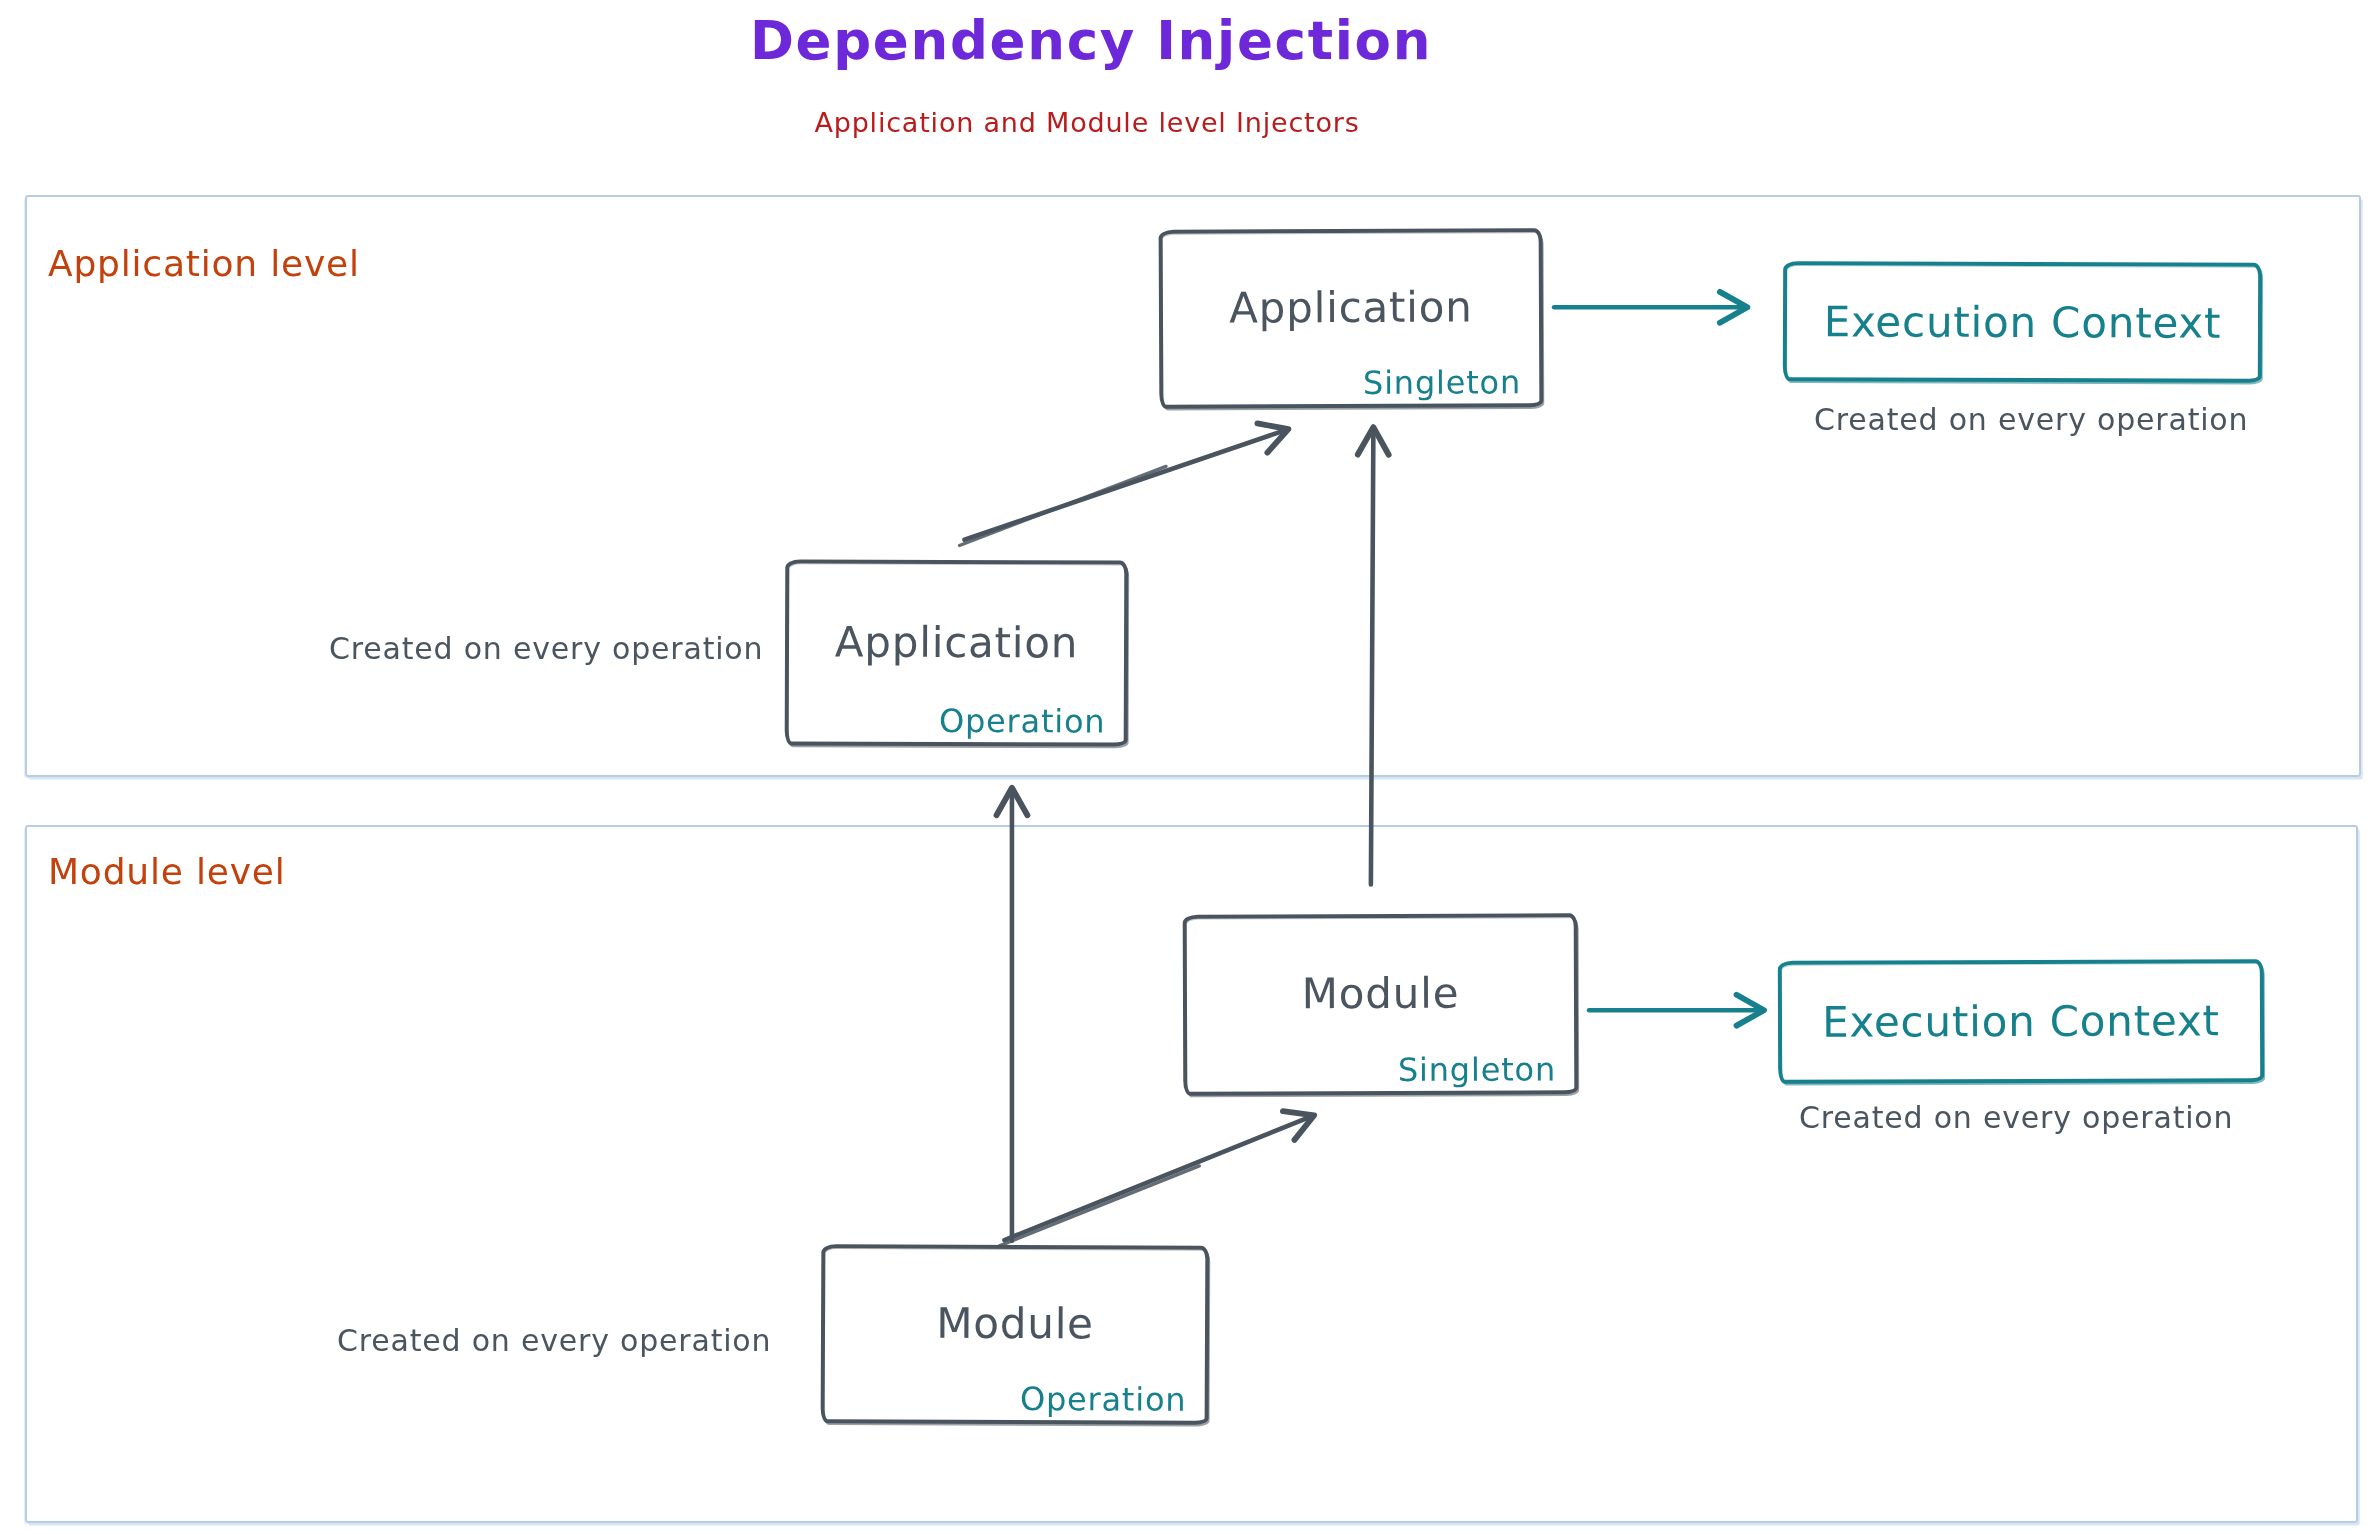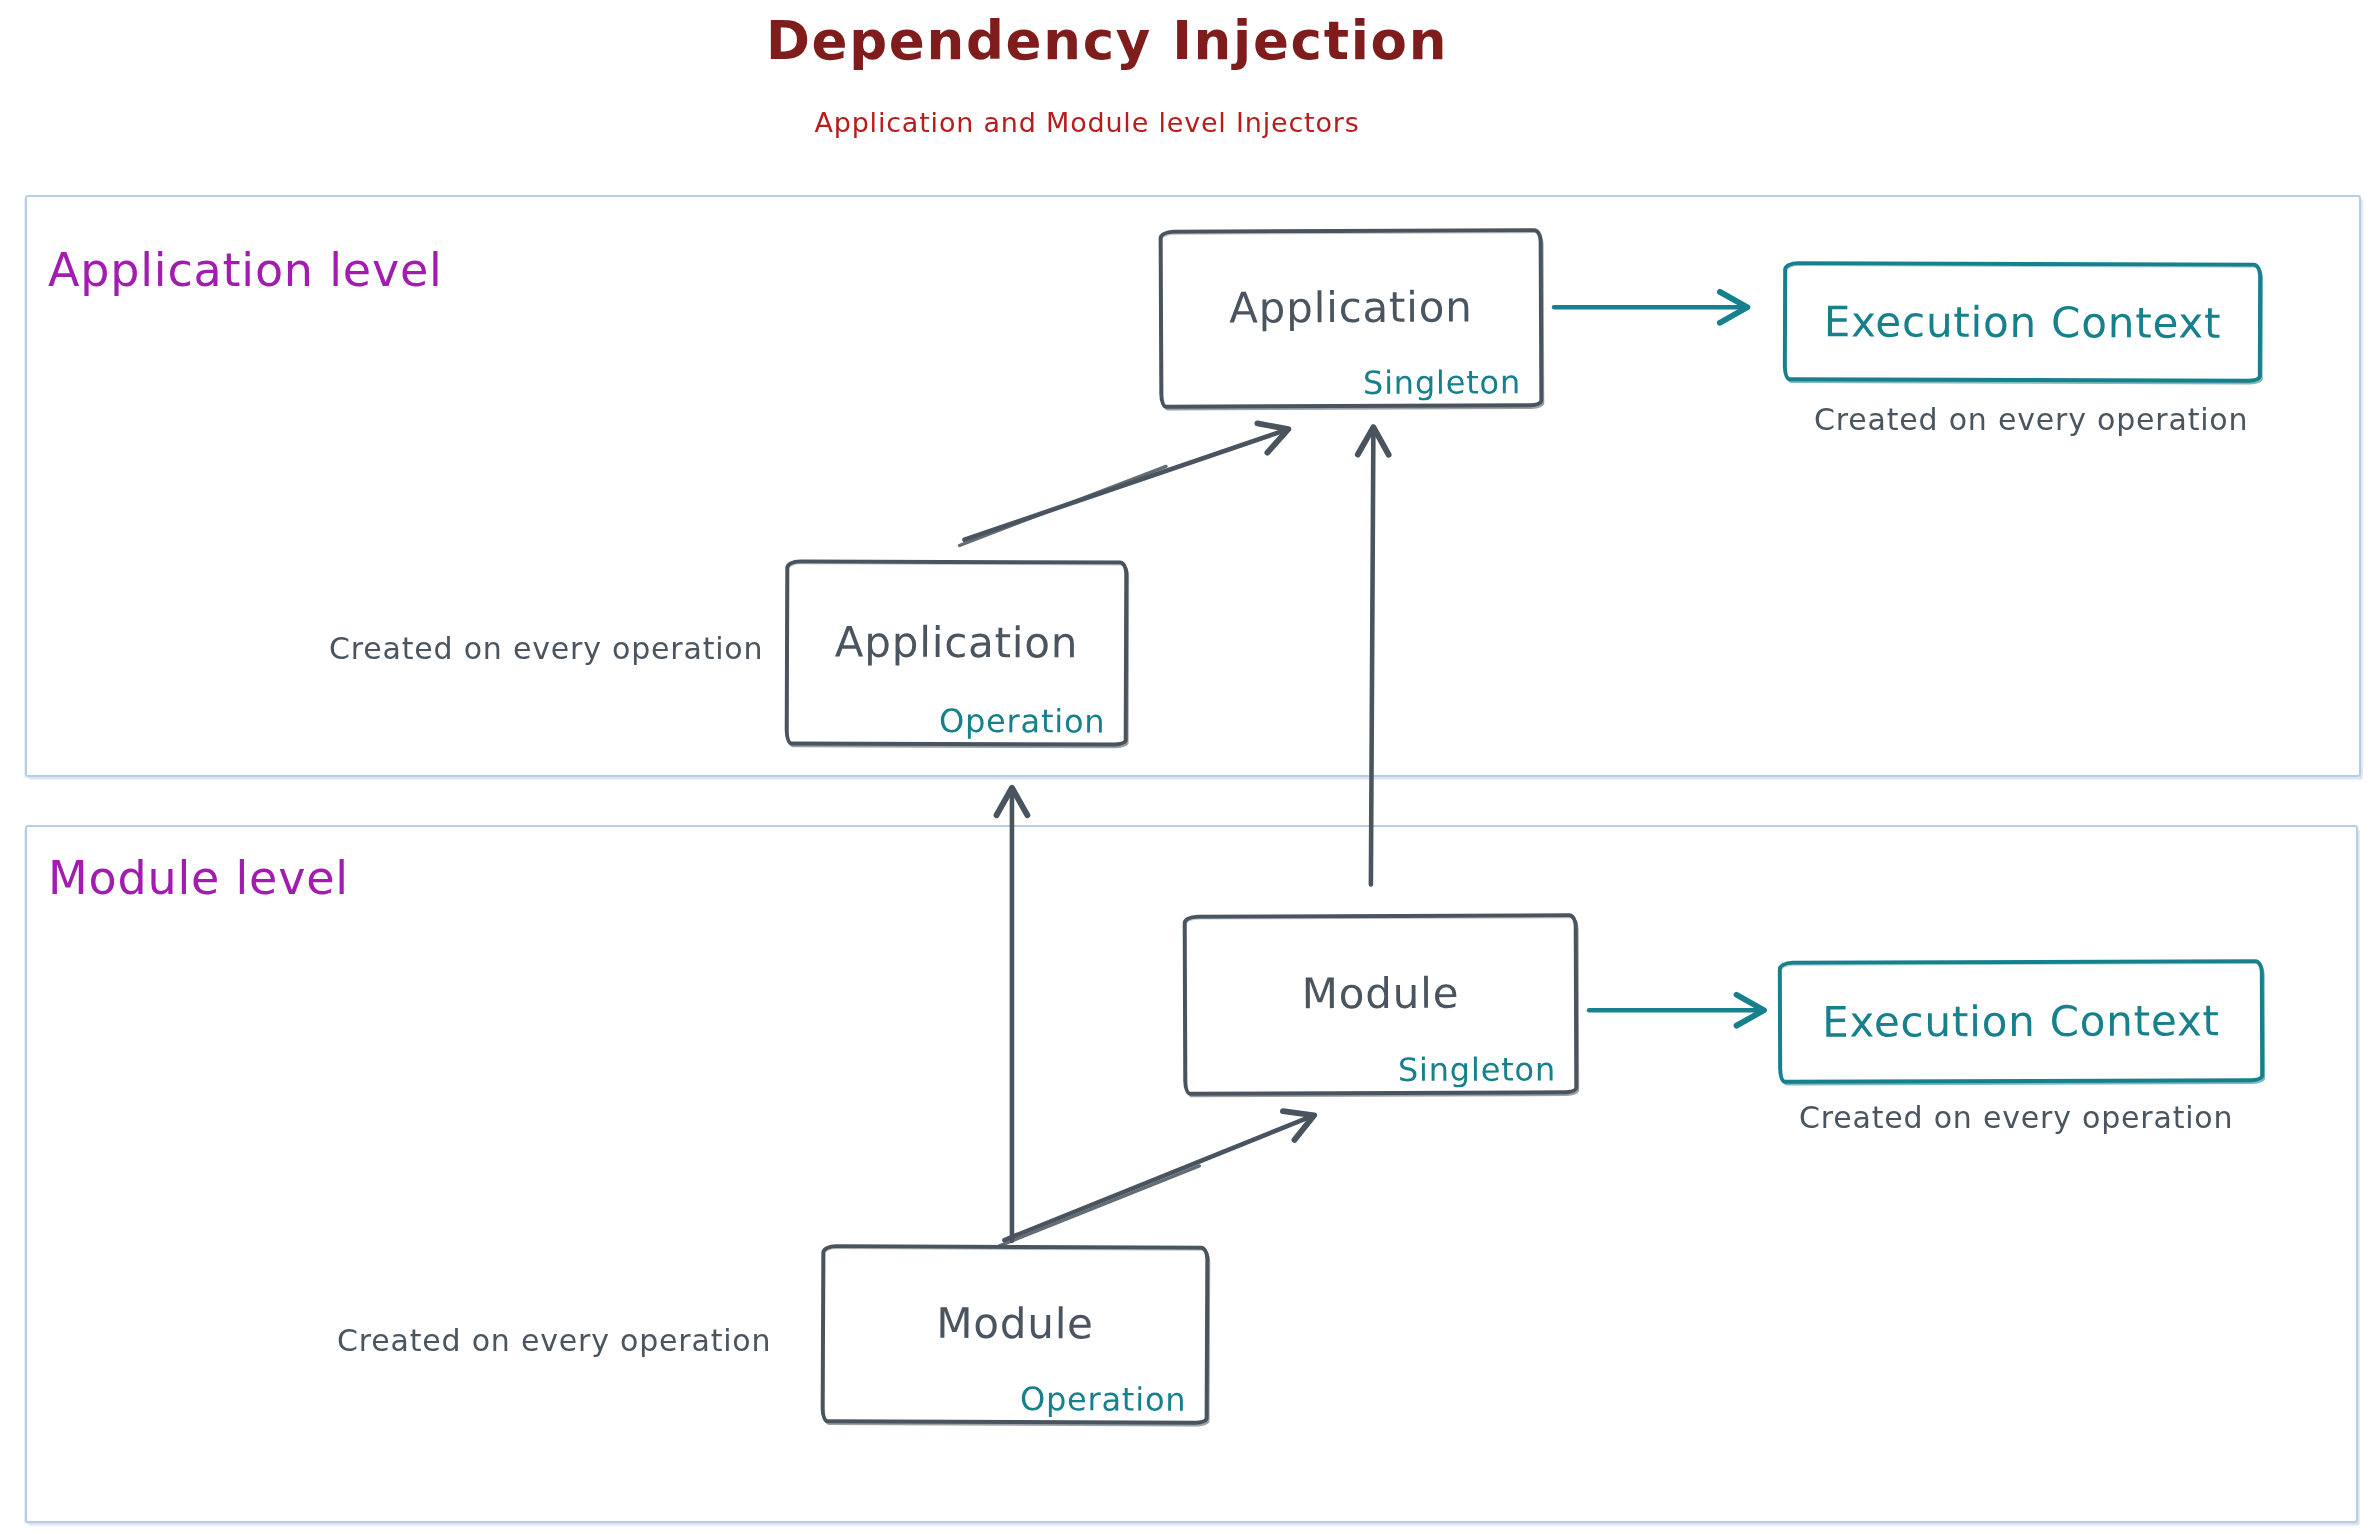--- a/index.html
+++ b/index.html
@@ -6,39 +6,38 @@
   .canvas{
     position:relative;
     width:2377px;height:1534px;
     background:#ffffff;
     font-family:"DejaVu Sans", sans-serif;
     overflow:hidden;
   }
   
   .title{
     position:absolute;left:1091px;top:10px;transform:translateX(-50%);
-    font-size:53px;font-weight:bold;color:#7f1d1d;white-space:nowrap;
+    font-size:53px;font-weight:bold;color:#6d28d9;white-space:nowrap;
     letter-spacing:1.7px;
-    margin-left:16px;
   }
   .subtitle{
     position:absolute;left:1087px;top:107px;transform:translateX(-50%);
     font-size:27px;color:#b91c1c;white-space:nowrap;letter-spacing:0.8px;
   }
   
   .level-box{
     position:absolute;
     border:2.1px solid #b7cde6;
     border-radius:3.3px;
     box-shadow:2.5px 3.3px 0 -0.8px #d9e5f3, -1.7px 1.7px 0 -0.8px #e4edf7;
     background:transparent;
   }
   .level-label{
     position:absolute;
-    font-size:46px;color:#a21caf;white-space:nowrap;letter-spacing:0.8px;
+    font-size:36px;color:#c2410c;white-space:nowrap;letter-spacing:0.8px;
   }
   
   .node{
     position:absolute;
     border:4.2px solid #49545f;
     border-radius:15px 8.3px 13.3px 6.7px / 8.3px 13.3px 6.7px 15px;
     box-shadow:1.7px 2.5px 0 -0.8px rgba(73,84,95,.55), inset 0.8px 1.7px 0 -0.8px rgba(73,84,95,.35);
     background:#ffffff;
     display:flex;align-items:center;justify-content:center;
   }

